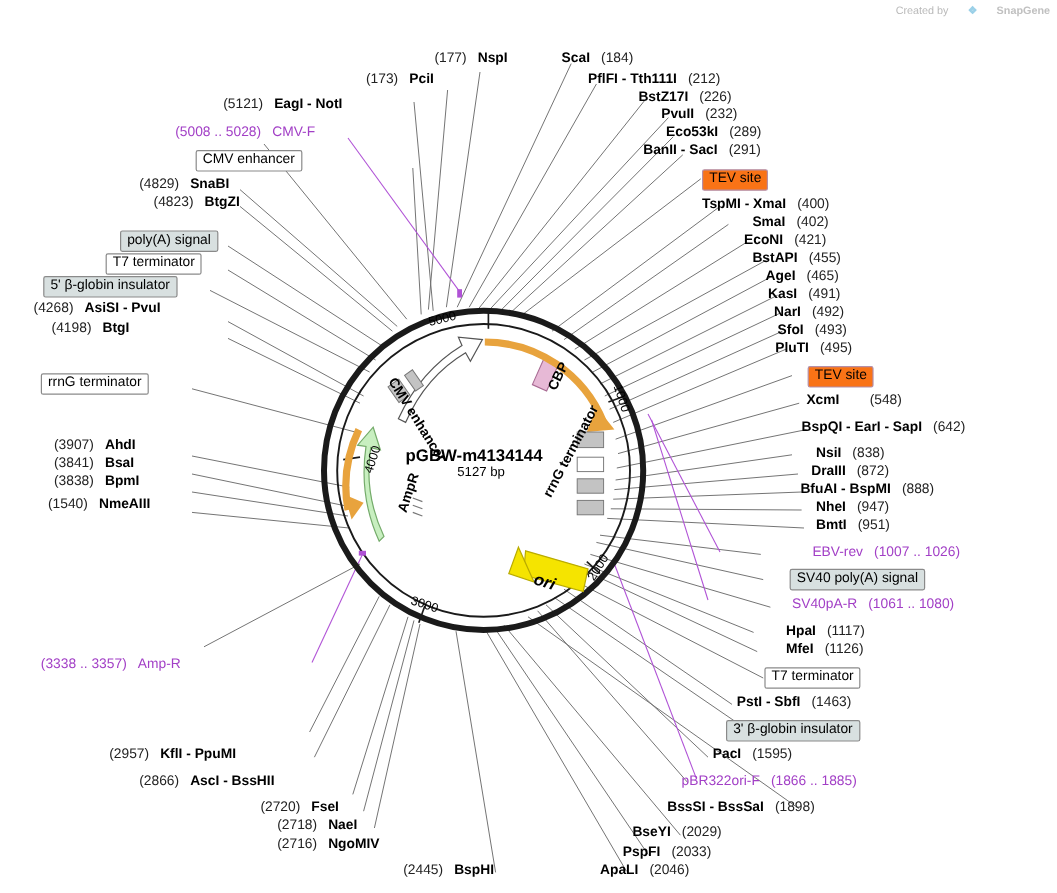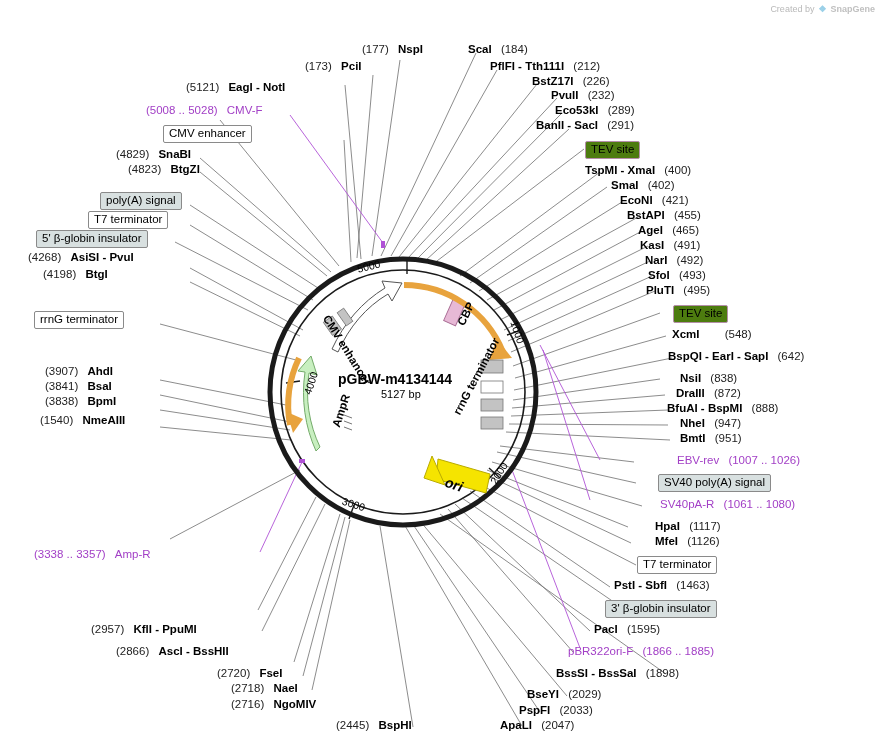--- a/index.html
+++ b/index.html
@@ -7,21 +7,21 @@
     width:881px; height:744px;
     background:#ffffff;
     font-family:"Liberation Sans", sans-serif;
     color:#000;
     overflow:hidden;
     position:relative;
   }
   .credit {
     position:absolute; top:4px; right:6px;
     font-size:9px; color:#b9b9b9;
-    display:flex; align-items:center; gap:4px;
+    display:flex; align-items:center; gap:16px;
   }
   .credit .sg { color:#9ad0e8; font-weight:bold; }
   .credit .sgname { color:#c0c0c0; font-weight:bold; }
 
   
   svg#map { position:absolute; left:0; top:0; }
 
   
   .lbl {
     position:absolute;
@@ -38,21 +38,21 @@
     position:absolute;
     font-size:11.5px;
     white-space:nowrap;
     padding:1px 5px 2px 5px;
     border:1px solid #8a8a8a;
     background:#ffffff;
     border-radius:2px;
     line-height:13px;
   }
   .tag.shade { background:#d8e0e0; }
-  .tag.pink  { background:#4d7c0f; border-color:#b48fa9; }
+  .tag.pink  { background:#f97316; border-color:#b48fa9; }
 
   .featname {
     position:absolute;
     font-size:11.5px;
     font-weight:bold;
     white-space:nowrap;
   }
   .plasmidname {
     position:absolute;
     font-size:14px;
@@ -269,21 +269,21 @@
   <span class="pos" style="margin-left: 6px;">(291)</span>
 </div>
 
 <div class="tag pink" style="left:585px; top:141px;">TEV site</div>
 <div class="tag pink" style="left:673px; top:305px;">TEV site</div>
 
 <div class="lbl" style="left:585px; top:164px;">
   <span class="site">TspMI - XmaI</span>
   <span class="pos" style="margin-left: 6px;">(400)</span>
 </div>
-<div class="lbl" style="left:611px; top:179px;">
+<div class="lbl" style="left:627px; top:179px;">
   <span class="site">SmaI</span>
   <span class="pos" style="margin-left: 6px;">(402)</span>
 </div>
 <div class="lbl" style="left:620px; top:194px;">
   <span class="site">EcoNI</span>
   <span class="pos" style="margin-left: 6px;">(421)</span>
 </div>
 <div class="lbl" style="left:627px; top:209px;">
   <span class="site">BstAPI</span>
   <span class="pos" style="margin-left: 6px;">(455)</span>
@@ -385,21 +385,21 @@
 <div class="lbl" style="left:527px; top:688px;">
   <span class="site">BseYI</span>
   <span class="pos" style="margin-left: 6px;">(2029)</span>
 </div>
 <div class="lbl" style="left:519px; top:704px;">
   <span class="site">PspFI</span>
   <span class="pos" style="margin-left: 6px;">(2033)</span>
 </div>
 <div class="lbl" style="left:500px; top:719px;">
   <span class="site">ApaLI</span>
-  <span class="pos" style="margin-left: 6px;">(2047)</span>
+  <span class="pos" style="margin-left: 6px;">(2046)</span>
 </div>
 <div class="lbl" style="left:336px; top:719px;">
   <span class="pos">(2445)</span>
   <span class="site" style="margin-left: 6px;">BspHI</span>
 </div>
 <div class="lbl" style="left:231px; top:698px;">
   <span class="pos">(2716)</span>
   <span class="site" style="margin-left: 6px;">NgoMIV</span>
 </div>
 <div class="lbl" style="left:231px; top:682px;">

